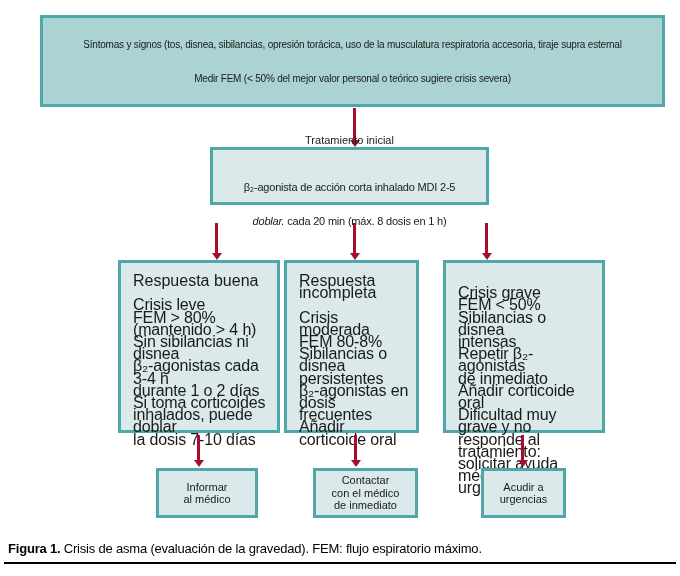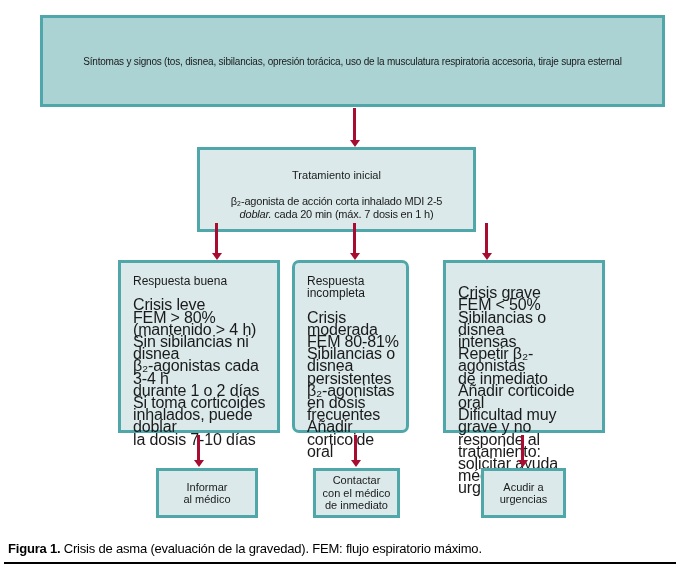--- a/index.html
+++ b/index.html
@@ -2,32 +2,32 @@
 <html><head>
 <meta charset="utf-8">
 <style>
   html,body { margin:0; padding:0; background:#fff; }
   .canvas {
     position:relative; width:680px; height:576px; background:#ffffff;
     font-family:"Liberation Sans", sans-serif; color:#1a1a1a; overflow:hidden;
   }
   .node {
     position:absolute; box-sizing:border-box;
-    border:3px solid var(--teal_border); background:var(--box_fill);
+    border:3px solid var(--teal_border); background:var(--box_fill);gap:21px;
   }
   .node.top-fill { background:var(--top_fill); }
   .center-col {
     display:flex; flex-direction:column; align-items:center; justify-content:center;
     text-align:center;
   }
   .topbox-text { font-size:10px; line-height:13px; letter-spacing:-0.2px; white-space:nowrap; }
   .treatment-title { font-size:11px; line-height:13px; margin-bottom:13px; }
   .treatment-line { font-size:11px; line-height:13px; letter-spacing:-0.2px; }
   .resp-box { padding:12px 6px 0 12px; }
-  .resp-title { font-size:12px; line-height:12.2px; }
+  .resp-title { font-size:16px; line-height:12.2px; }
   .resp-lines { font-size:16px; line-height:12.2px; margin-top:12.2px; white-space:pre-line; letter-spacing:-0.15px; }
   .action-box { display:flex; align-items:center; justify-content:center; }
   .action-lines { font-size:11px; line-height:12.5px; text-align:center; white-space:pre-line; }
   .arrow { position:absolute; width:11px; display:flex; flex-direction:column; align-items:center; }
   .arrow .shaft { width:3px; flex:1 1 auto; background:var(--arrow); }
   .arrow .head {
     width:0; height:0; flex:0 0 auto;
     border-left:5.5px solid transparent; border-right:5.5px solid transparent;
     border-top:7px solid var(--arrow);
   }
@@ -35,31 +35,32 @@
   .caption b { font-weight:bold; }
   .bottom-rule { position:absolute; left:4px; top:562px; width:672px; height:2px; background:#000; }
 </style>
 </head>
 <body>
 
 <div class="canvas" style="--teal_border: #4fa7a9; --top_fill: #abd3d3; --box_fill: #dbe9ea; --arrow: #a60d30;">
 
   <div class="node top-fill center-col" style="left:40px; top:15px; width:625px; height:92px;">
     <div class="topbox-text">Síntomas y signos (tos, disnea, sibilancias, opresión torácica, uso de la musculatura respiratoria accesoria, tiraje supra esternal</div>
+    <div class="topbox-text">Medir FEM (&lt; 50% del mejor valor personal o teórico sugiere crisis severa)</div>
   </div>
 
   <div class="arrow" style="left:349px; top:108px; height:39px;">
     <div class="shaft"></div>
     <div class="head"></div>
   </div>
 
-  <div class="node center-col" style="left:197px; top:147px; width:279px; height:85px; padding-top:10px;">
+  <div class="node center-col" style="left:210px; top:147px; width:279px; height:58px; padding-top:10px;">
     <div class="treatment-title">Tratamiento inicial</div>
     <div class="treatment-line">β₂-agonista de acción corta inhalado MDI 2-5</div>
-    <div class="treatment-line"><i>doblar.</i><span> cada 20 min (máx. 7 dosis en 1 h)</span></div>
+    <div class="treatment-line"><i>doblar.</i><span> cada 20 min (máx. 8 dosis en 1 h)</span></div>
   </div>
 
   <div class="arrow" style="left:211px; top:223px; height:37px;">
     <div class="shaft"></div>
     <div class="head"></div>
   </div>
   <div class="arrow" style="left:349px; top:223px; height:37px;">
     <div class="shaft"></div>
     <div class="head"></div>
   </div>
@@ -73,24 +74,24 @@
     <div class="resp-lines">Crisis leve
 FEM &gt; 80% (mantenido &gt; 4 h)
 Sin sibilancias ni disnea
 β₂-agonistas cada 3-4 h
 durante 1 o 2 días
 Si toma corticoides
 inhalados, puede doblar
 la dosis 7-10 días</div>
   </div>
 
-  <div class="node resp-box" style="left:292px; top:260px; width:117px; height:173px;border-radius:7px;">
+  <div class="node resp-box" style="left:284px; top:260px; width:135px; height:173px;">
     <div class="resp-title">Respuesta incompleta</div>
     <div class="resp-lines">Crisis moderada
-FEM 80-81%
+FEM 80-8%
 Sibilancias o disnea
 persistentes
 β₂-agonistas en dosis
 frecuentes
 Añadir corticoide oral</div>
   </div>
 
   <div class="node resp-box" style="left:443px; top:260px; width:162px; height:173px;">
     <div class="resp-lines">Crisis grave
 FEM &lt; 50%
@@ -115,21 +116,21 @@
   </div>
   <div class="arrow" style="left:517px; top:435px; height:32px;">
     <div class="shaft"></div>
     <div class="head"></div>
   </div>
 
   <div class="node action-box" style="left:156px; top:468px; width:102px; height:50px;">
     <div class="action-lines">Informar
 al médico</div>
   </div>
-  <div class="node action-box" style="left:313px; top:468px; width:87px; height:50px;">
+  <div class="node action-box" style="left:313px; top:468px; width:105px; height:50px;">
     <div class="action-lines">Contactar
 con el médico
 de inmediato</div>
   </div>
   <div class="node action-box" style="left:481px; top:468px; width:85px; height:50px;">
     <div class="action-lines">Acudir a
 urgencias</div>
   </div>
 
   <div class="caption">

